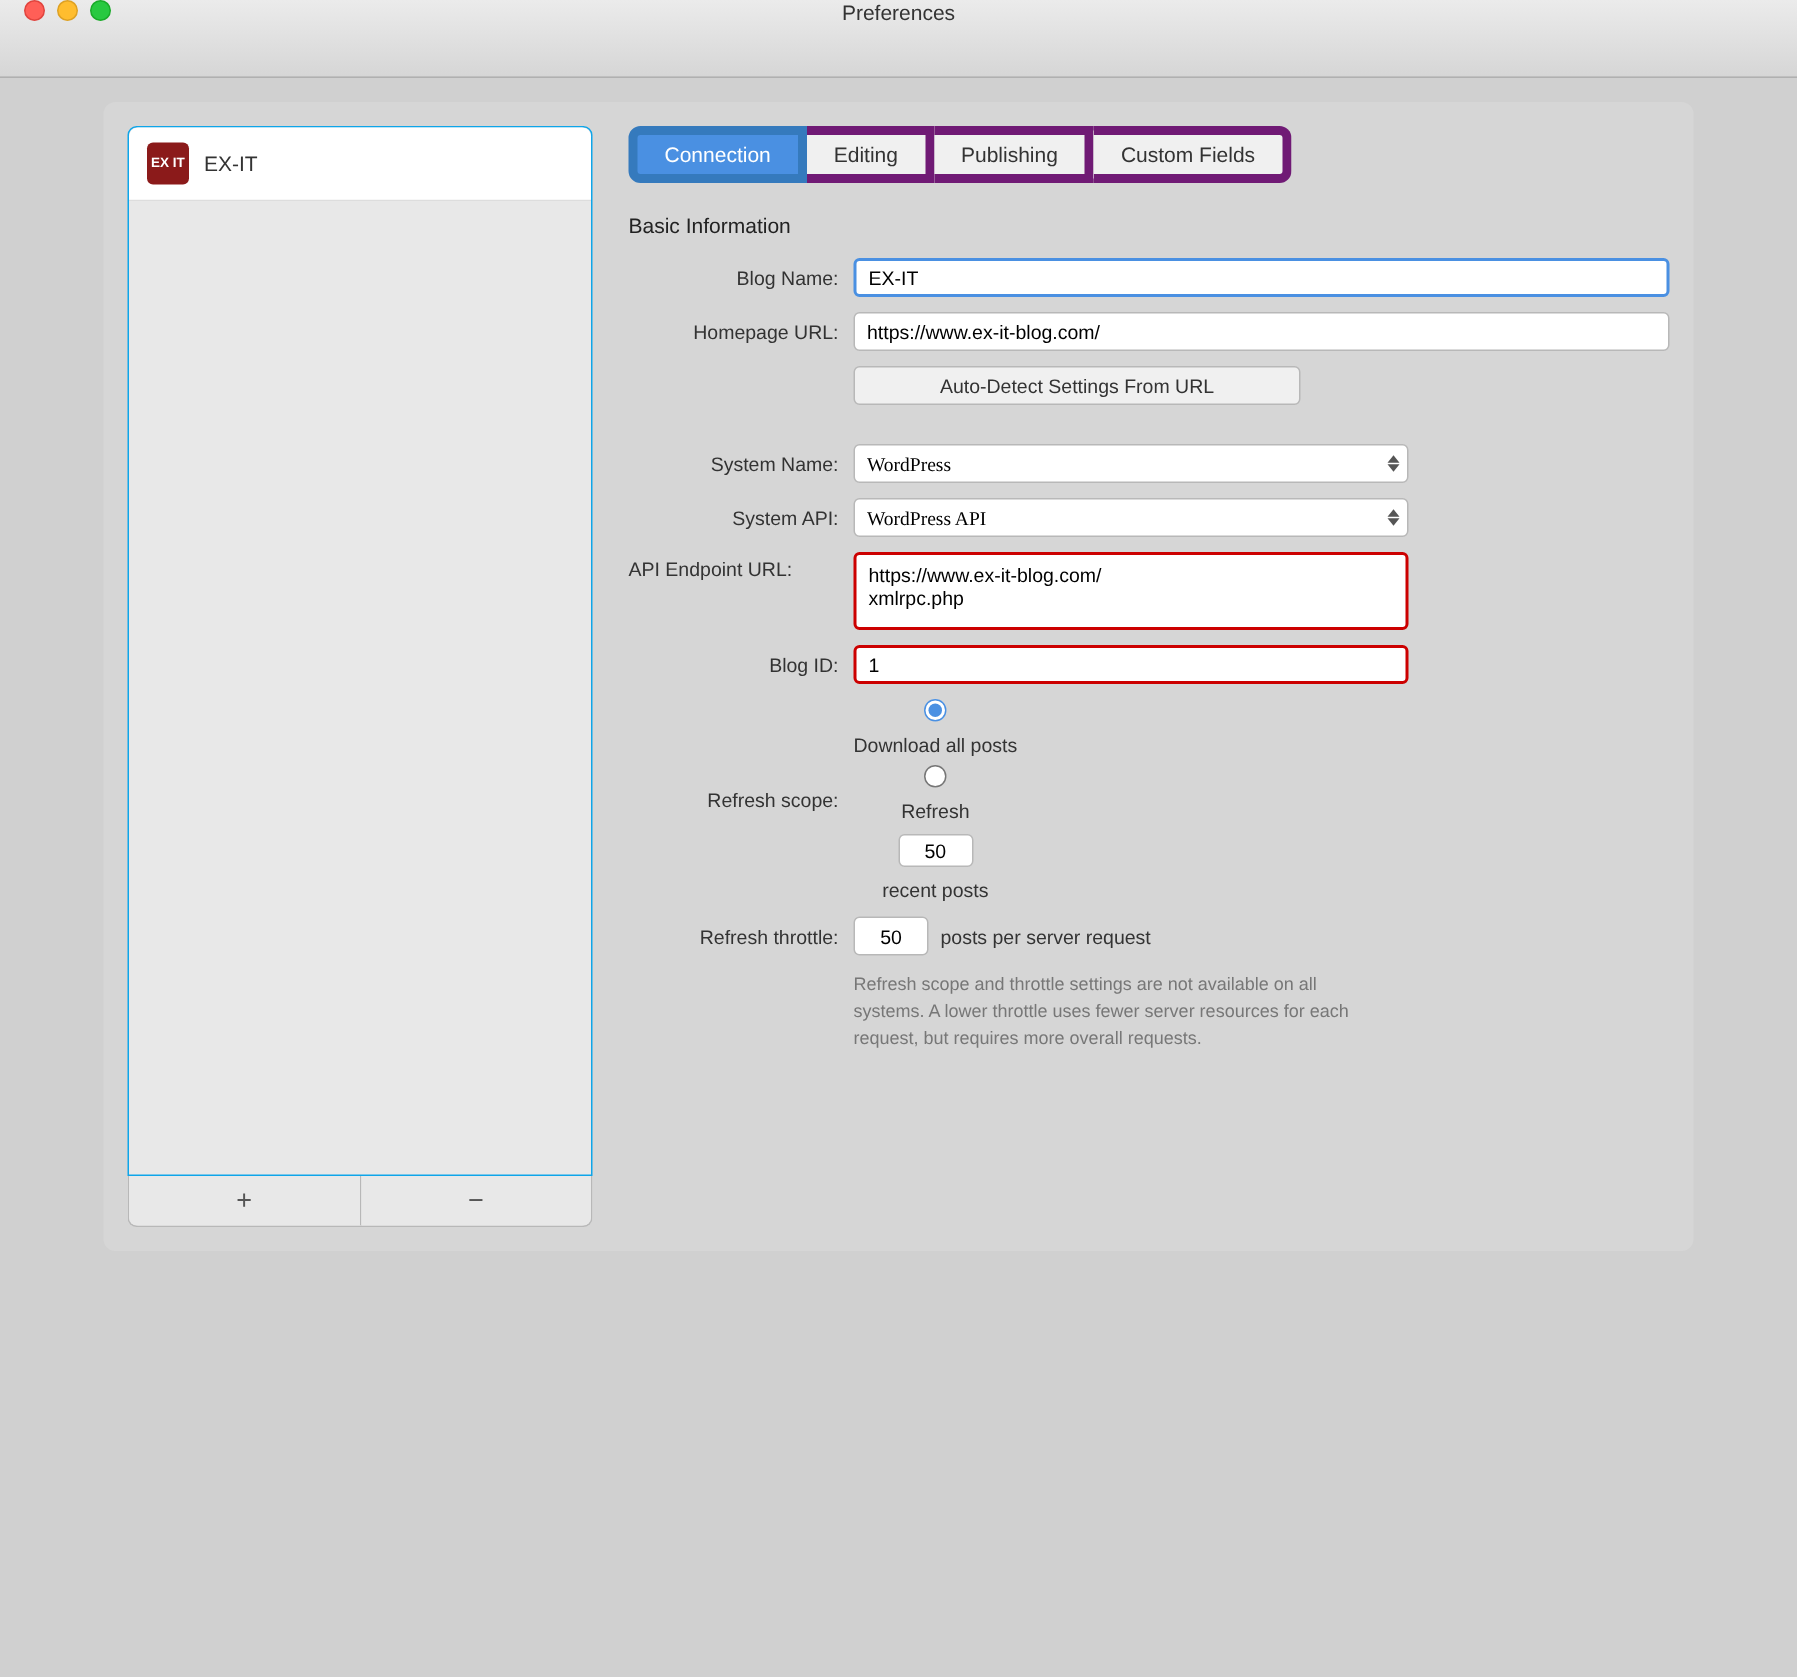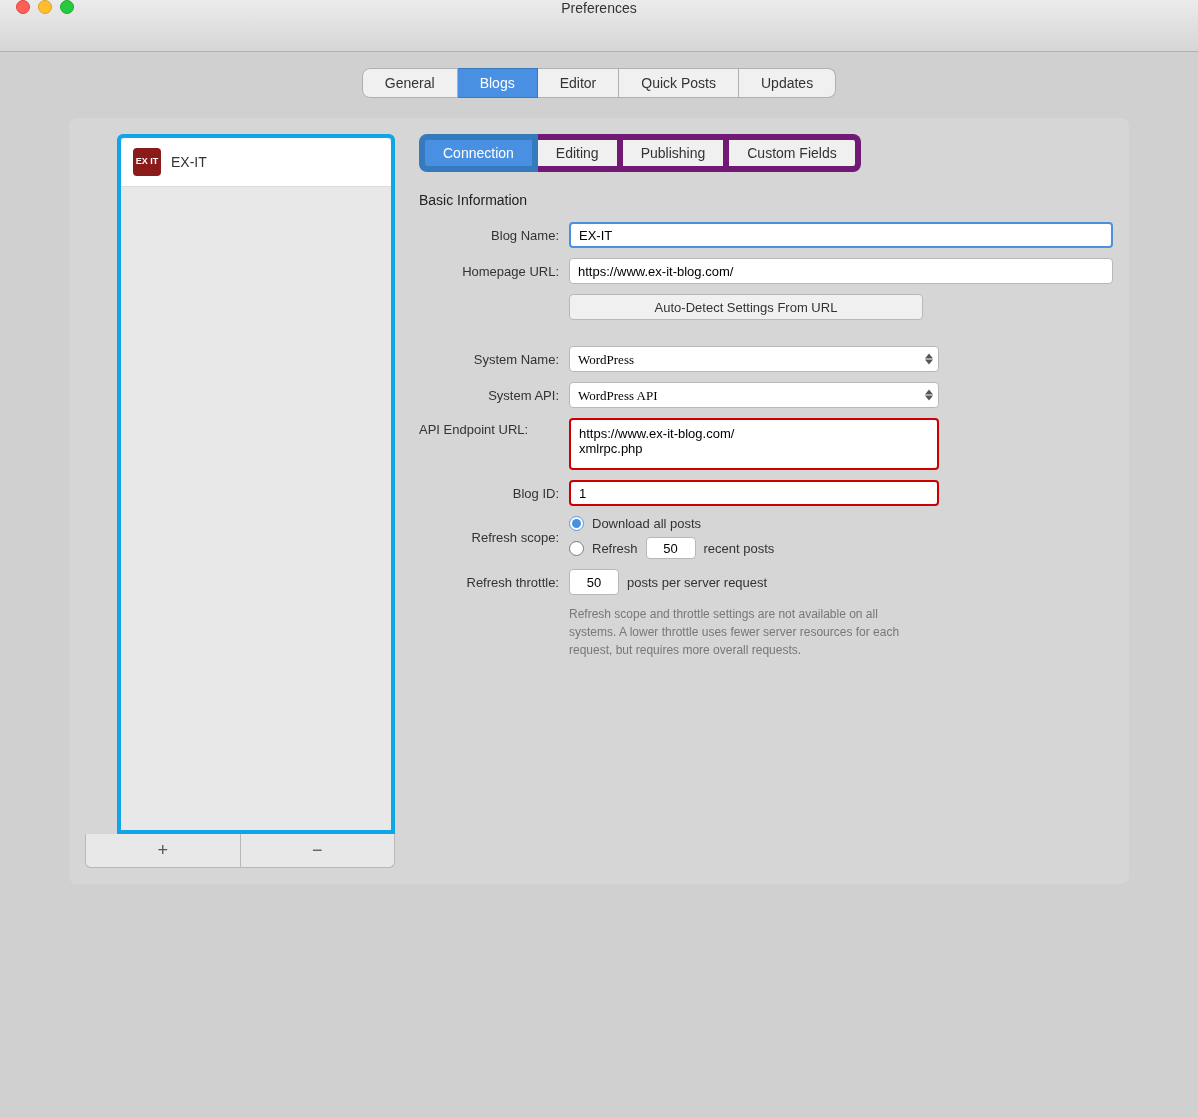--- a/index.html
+++ b/index.html
@@ -100,25 +100,24 @@
     
     .sidebar {
       width: 310px;
       display: flex;
       flex-direction: column;
       gap: 0;
     }
 
     .sidebar-list {
       background: #e8e8e8;
-      border: 4px solid #0ea5e9;
+      border: 1px solid #0ea5e9;
       border-radius: 6px 6px 0 0;
       flex: 1;
       min-height: 700px;
-      margin-left: 32px;
     }
 
     .sidebar-item {
       display: flex;
       align-items: center;
       gap: 10px;
       padding: 10px 12px;
       background: white;
       border-bottom: 1px solid #ddd;
       cursor: pointer;
@@ -246,21 +245,21 @@
 
     .auto-detect-btn {
       height: 26px;
       padding: 0 12px;
       border: 1px solid #b8b8b8;
       border-radius: 4px;
       background: #f0f0f0;
       font-size: 13px;
       cursor: pointer;
       color: #333;
-      width: 354px;
+      width: 298px;
     }
 
     .select-wrapper {
       position: relative;
       width: 370px;
     }
 
     .form-select {
       width: 100%;
       height: 26px;
@@ -329,20 +328,21 @@
       flex-direction: column;
       gap: 6px;
     }
 
     .radio-row {
       display: flex;
       align-items: center;
       gap: 8px;
       font-size: 13px;
       color: #333;
+      flex-direction: column;
     }
 
     .radio-input {
       width: 15px;
       height: 15px;
       cursor: pointer;
       accent-color: #4a90e2;
     }
 
     .small-input {
@@ -403,27 +403,20 @@
   <div class="titlebar-controls">
     <div class="traffic-light close"></div>
     <div class="traffic-light minimize"></div>
     <div class="traffic-light zoom"></div>
   </div>
   <span class="titlebar-title">Preferences</span>
 </div>
 
 <div class="window-body">
 
-  <div class="top-tabs">
-    <div class="top-tab">General</div>
-    <div class="top-tab active">Blogs</div>
-    <div class="top-tab">Editor</div>
-    <div class="top-tab">Quick Posts</div>
-    <div class="top-tab">Updates</div>
-  </div>
 
   <div class="main-panel">
 
     <div class="sidebar">
       <div class="sidebar-list">
         <div class="sidebar-item">
           <div class="blog-icon">EX
 IT</div>
           <span class="sidebar-item-label">EX-IT</span>
         </div>

